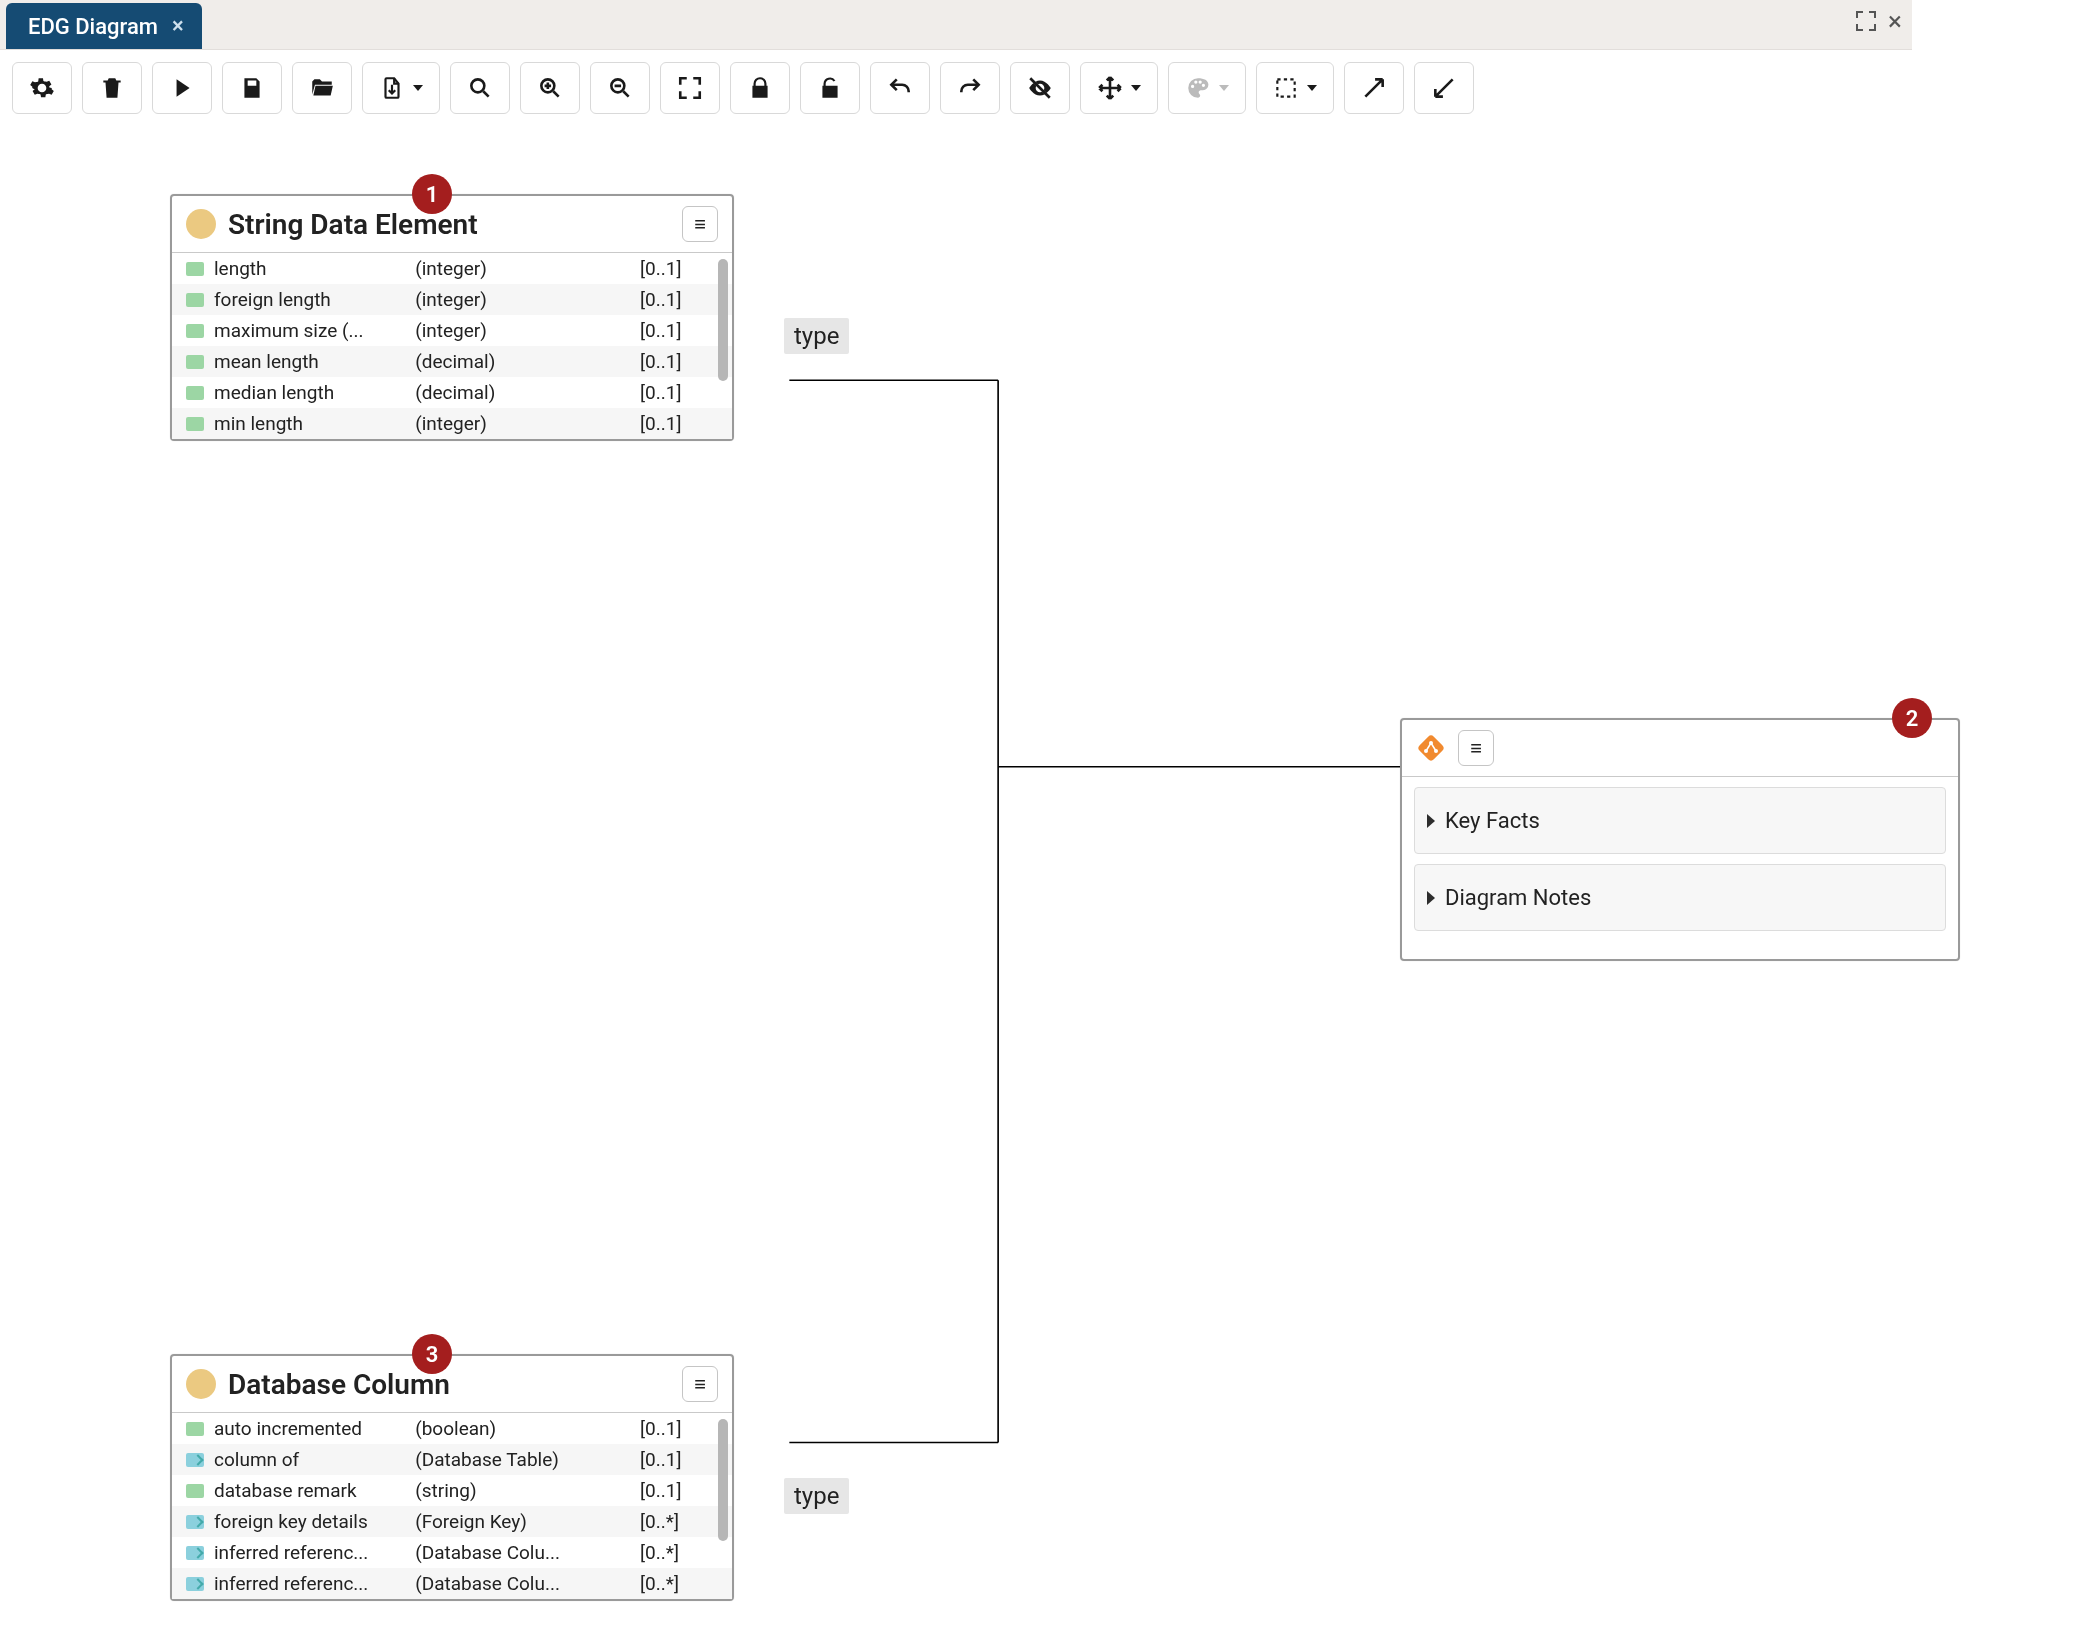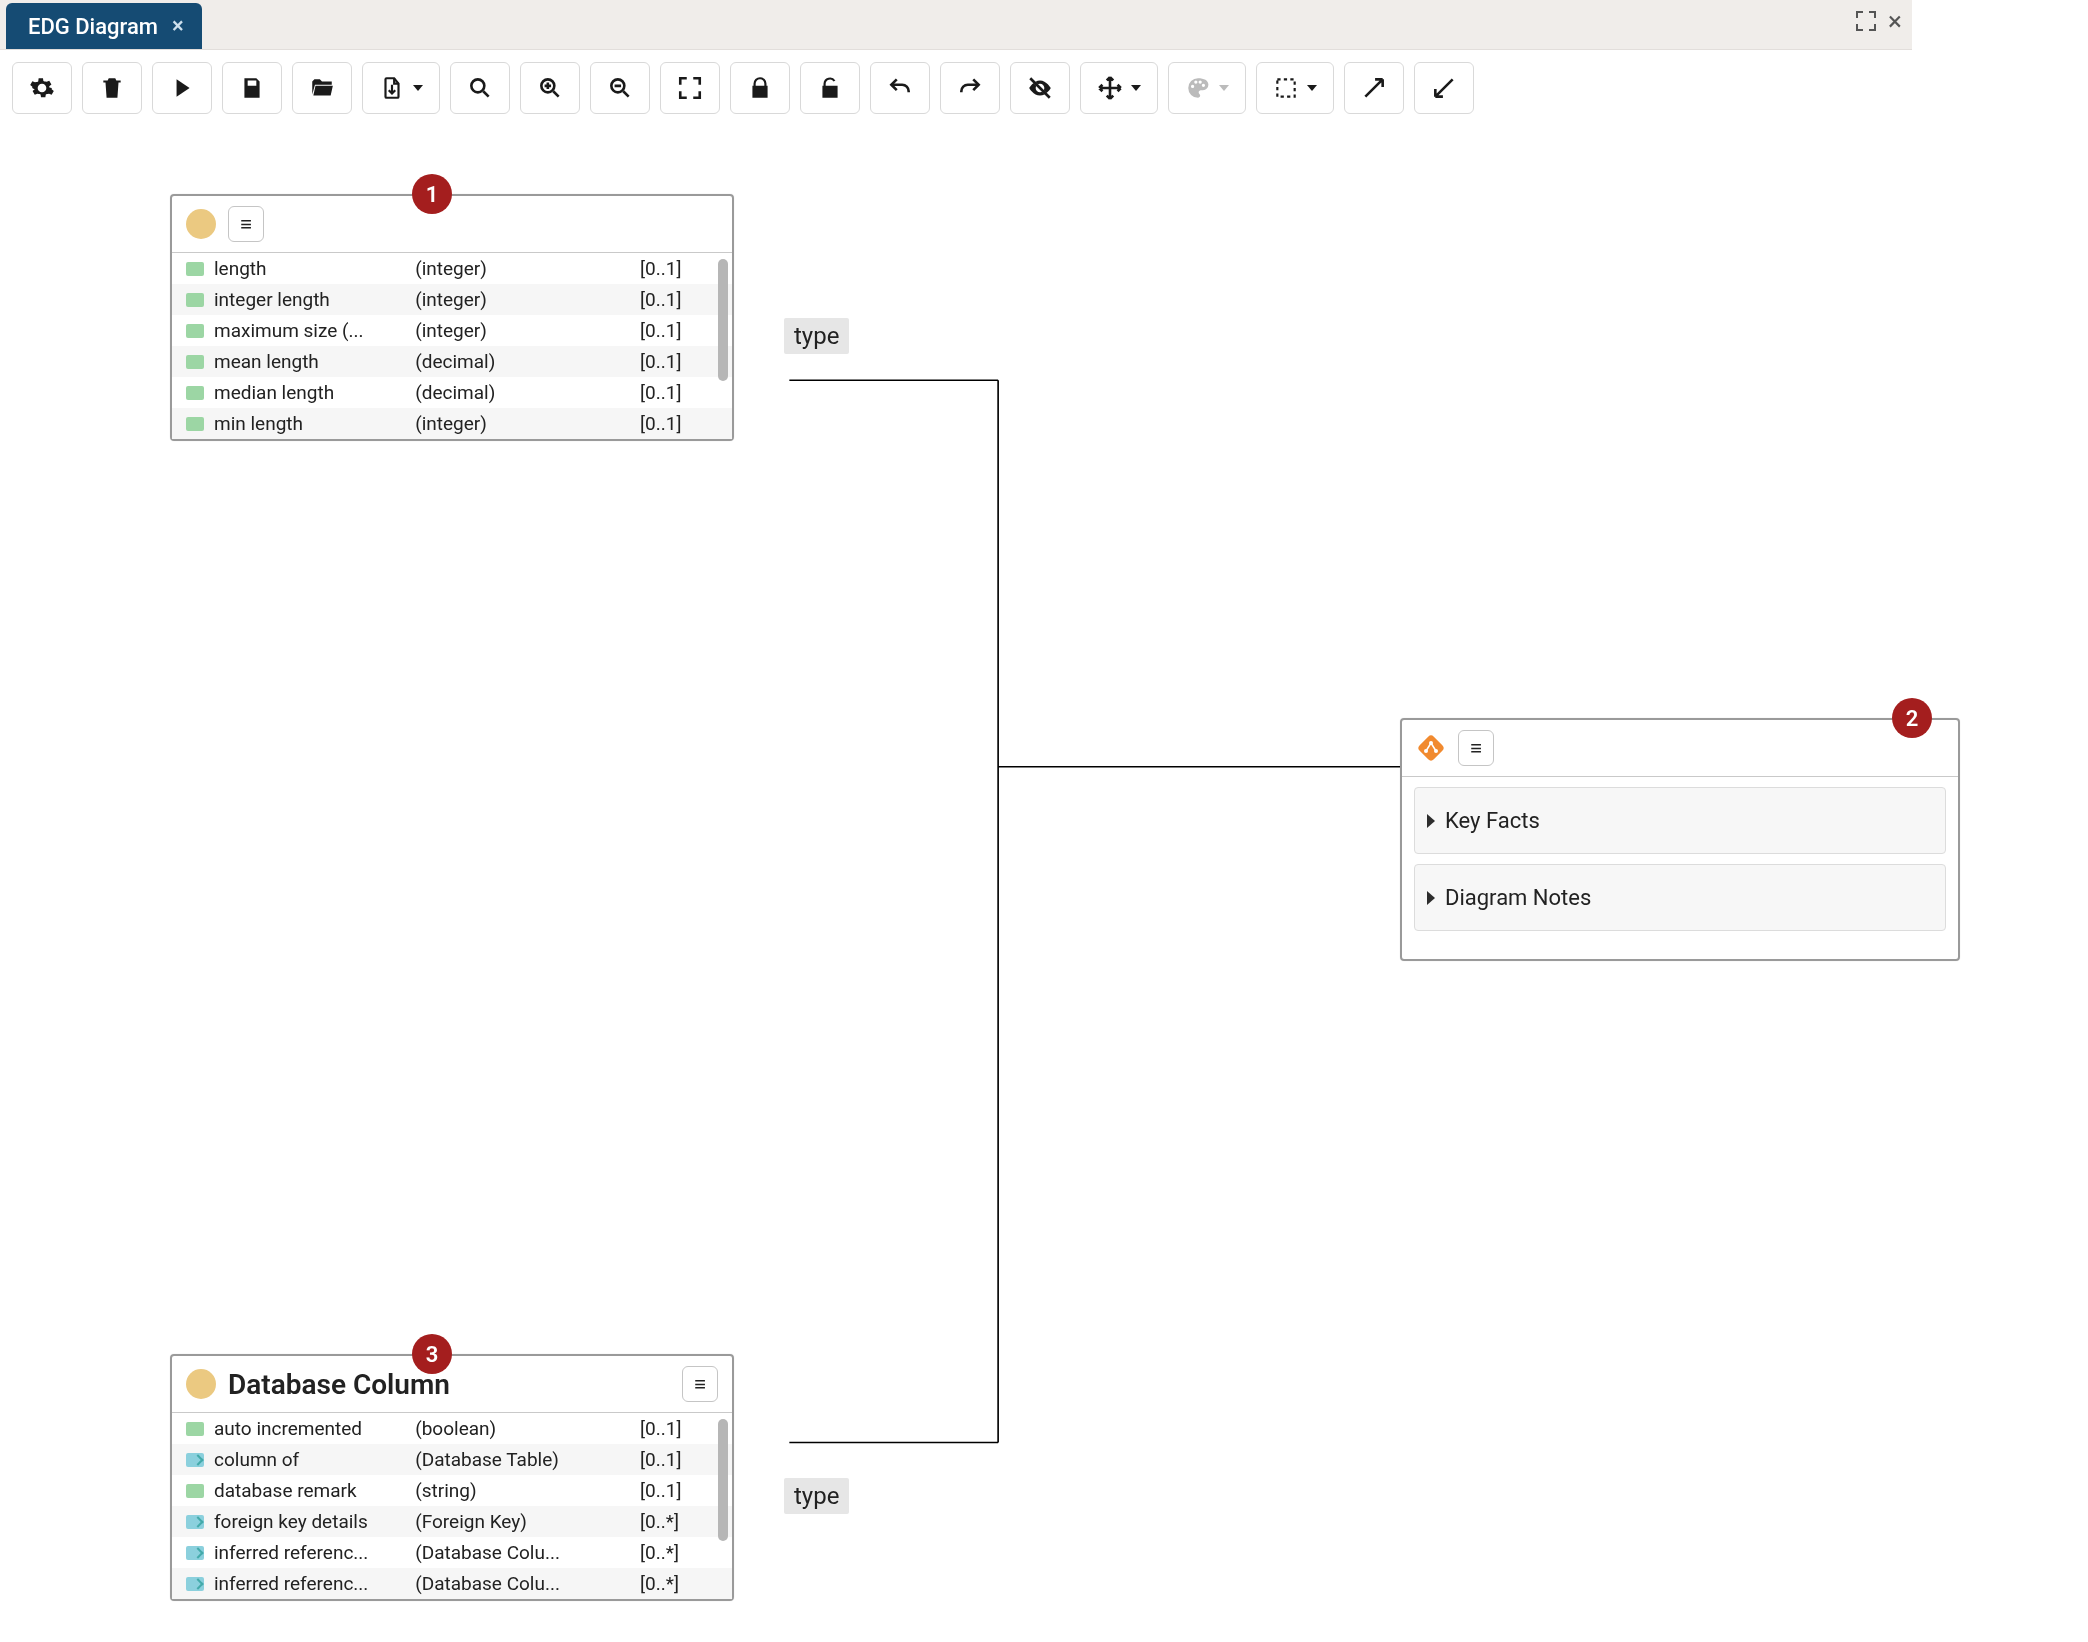--- a/index.html
+++ b/index.html
@@ -374,32 +374,33 @@
       <line x1="862" y1="1370" x2="1090" y2="1370" stroke="#000" stroke-width="1.8"></line>
     </svg>
 
     <div class="edge-label" style="left:784px; top:194px;">type</div>
     <div class="edge-label" style="left:784px; top:1354px;">type</div>
 
     <div class="node" style="left:170px; top:70px; width:564px;">
       <div class="callout" style="left:240px; top:-22px;">1</div>
       <div class="node-header">
         <span class="icon-circle"></span>
+        <span class="title">String Data Element</span>
         <span class="menu-btn">≡</span>
       </div>
       <div class="rows-scroll" id="rows-sde">
           <div class="row">
             <span class="row-icon green"></span>
             <span class="row-name">length</span>
             <span class="row-type">(integer)</span>
             <span class="row-card">[0..1]</span>
           </div>
           <div class="row">
             <span class="row-icon green"></span>
-            <span class="row-name">integer length</span>
+            <span class="row-name">foreign length</span>
             <span class="row-type">(integer)</span>
             <span class="row-card">[0..1]</span>
           </div>
           <div class="row">
             <span class="row-icon green"></span>
             <span class="row-name">maximum size (...</span>
             <span class="row-type">(integer)</span>
             <span class="row-card">[0..1]</span>
           </div>
           <div class="row">

